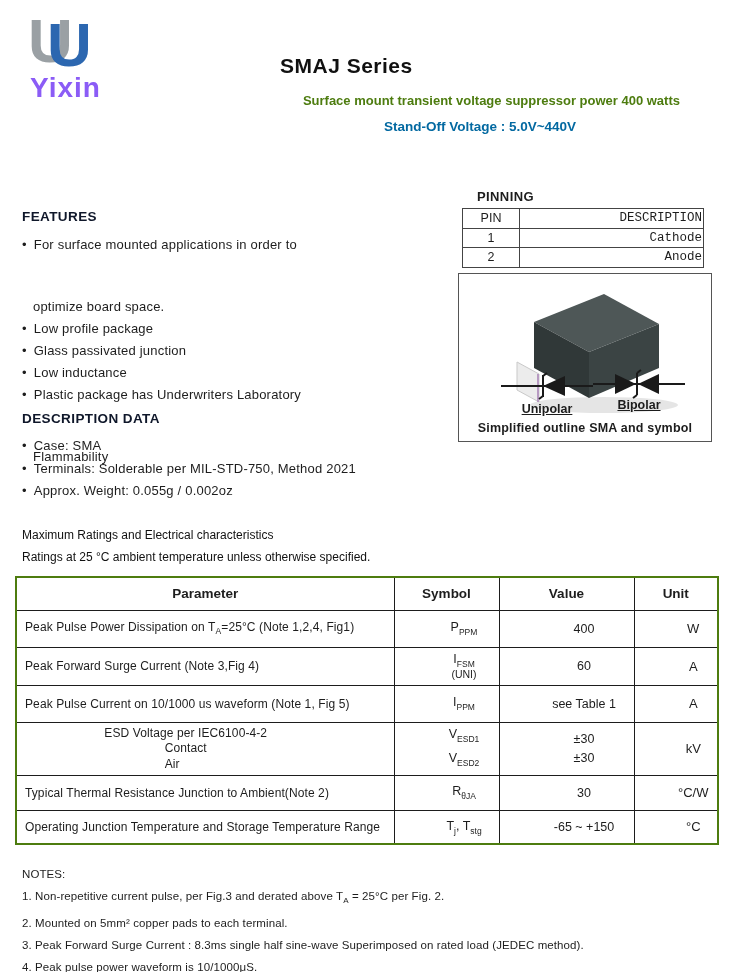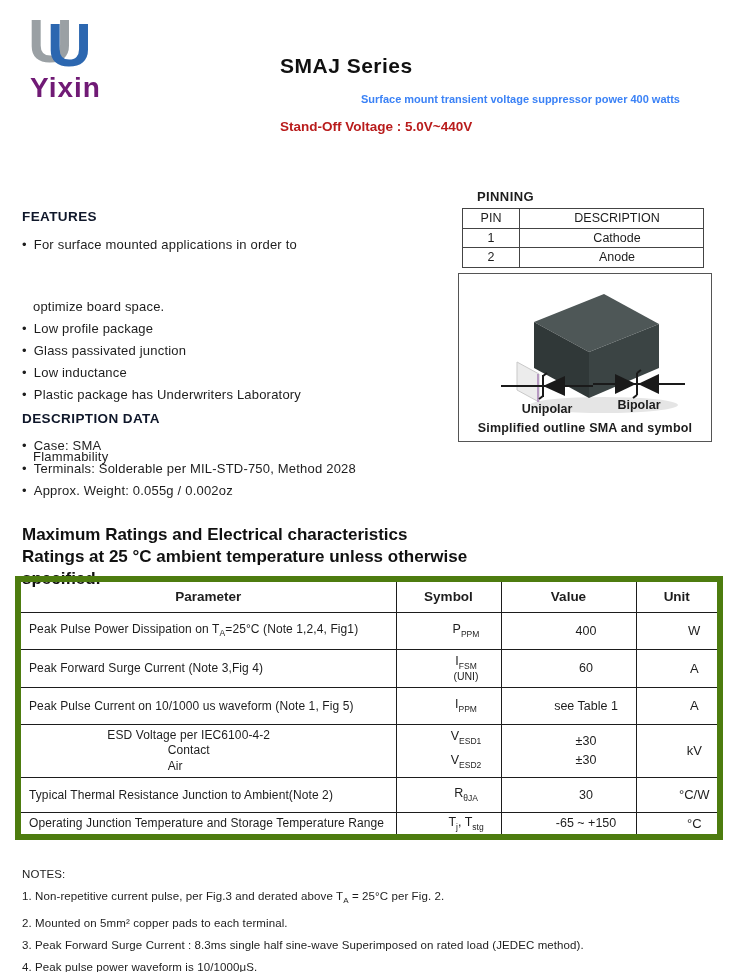--- a/index.html
+++ b/index.html
@@ -5,76 +5,76 @@
   html,body { margin:0; padding:0; background:#ffffff; }
   .page {
     position:relative; width:732px; height:972px; background:#fff;
     font-family:"Liberation Sans", sans-serif; color:#1d1d1d; overflow:hidden;
   }
 
   
   .logo { position:absolute; left:28px; top:10px; width:140px; }
   .logo svg { display:block; }
   .brand-name { position:absolute; left:2px; top:62px; font-size:28px; font-weight:bold;
-    color:#701a75; letter-spacing:1px; }
+    color:#8b5cf6; letter-spacing:1px; }
 
   .doc-title { position:absolute; left:280px; right:52px; top:54px; text-align:left;
     font-size:21px; font-weight:bold; letter-spacing:.5px; color:#111; }
   .doc-subtitle { position:absolute; left:200px; right:52px; top:93px; text-align:right;
-    font-size:11px; font-weight:bold; color:#3b82f6; }
-  .doc-standoff { position:absolute; left:280px; right:52px; top:119px; text-align:left;
-    font-size:13.5px; font-weight:bold; color:#b91c1c; }
+    font-size:13px; font-weight:bold; color:#4d7c0f; }
+  .doc-standoff { position:absolute; left:280px; right:52px; top:119px; text-align:center;
+    font-size:13.5px; font-weight:bold; color:#0369a1; }
 
   
   .sec-heading { font-size:13.5px; font-weight:bold; letter-spacing:.4px; color:#0f172a; }
 
   .features { position:absolute; left:22px; top:209px; width:435px; }
   .features .sec-heading { margin-bottom:10px; }
   .feat-line { font-size:13px; line-height:22px; letter-spacing:.2px; }
   .feat-line.bullet::before { content:"•"; margin-right:7px; }
   .feat-line.cont { padding-left:11px;margin-top:40px; }
 
   .mech { position:absolute; left:22px; top:411px; width:435px; }
   .mech .sec-heading { margin-bottom:9px; }
   .mech-line { font-size:13px; line-height:22.5px; letter-spacing:.2px; }
   .mech-line::before { content:"•"; margin-right:7px; }
 
   .ratings { position:absolute; left:22px; top:524px; width:480px;
-    font-size:17px; font-weight:bold; line-height:22px; color:#111; }
+    font-size:12px; font-weight:normal; line-height:22px; color:#111; }
 
   
   .pinning-heading { position:absolute; left:477px; top:189px; font-size:13px;
     font-weight:bold; letter-spacing:.4px; }
   .pin-table { position:absolute; left:462px; top:208px; border-collapse:collapse; }
   .pin-table td, .pin-table th { border:1.5px solid #444; font-size:12.5px; font-weight:normal; }
   .pin-table tr { height:19.5px; }
   .pin-col { width:54px; text-align:center; }
-  .desc-col { width:170px; text-align:center; padding-left:12px; }
+  .desc-col { width:170px; text-align:right; padding-left:12px;font-family:Liberation Mono, monospace; }
 
   
   .outline-box { position:absolute; left:458px; top:273px; width:252px; height:167px;
     border:1.5px solid #555; background:#fff; }
   .pkg-svg { position:absolute; left:0; top:0; }
   .sym-svg { position:absolute; }
   .sym-uni { left:42px; top:96px; }
   .sym-bi  { left:132px; top:94px; }
-  .sym-label { position:absolute; font-size:12.5px; font-weight:bold; text-align:center; width:100px; }
+  .sym-label { position:absolute; font-size:12.5px; font-weight:bold; text-align:center; width:100px;text-decoration:underline; }
   .uni-label { left:38px; top:128px; }
   .bi-label  { left:130px; top:124px; }
   .box-caption { position:absolute; left:0; right:0; bottom:6px; text-align:center;
     font-size:12.5px; font-weight:bold; letter-spacing:.2px; }
 
   
   .main-table { position:absolute; left:15px; top:576px; border-collapse:collapse;
     table-layout:fixed; width:702px; }
   .main-table th, .main-table td { border:1px solid #1d1d1d; }
-  .main-table { border:6px solid #4d7c0f; }
+  .main-table { border:2px solid #4d7c0f; }
   .main-table th { font-size:13.5px; font-weight:bold; text-align:center; }
   .tr-head { height:33px; } .tr-1 { height:37px; } .tr-2 { height:38px; }
-  .tr-3 { height:37px; } .tr-4 { height:53px; } .tr-5 { height:35px; } .tr-6 { height:25px;border-radius:16px; }
+  .tr-3 { height:37px; } .tr-4 { height:53px; } .tr-5 { height:35px; } .tr-6 { height:34px;border-radius:16px; }
   td.param { text-align:left; padding-left:8px; font-size:12px; letter-spacing:.1px; }
   td.sym, td.val, td.unit { text-align:center; font-size:12.5px;padding-left:36px; }
   td.unit { font-size:13px; }
   .main-table sub { font-size:8.5px; }
   .sym-note { font-size:10.5px; line-height:11px; }
   .param-flex { display:flex; justify-content:space-between; align-items:center; padding-right:46px;flex-direction:column; }
   .cond-block div { font-size:12px; line-height:16px; }
   .twoline div { line-height:19px; }
 
   
@@ -157,21 +157,21 @@
       <line x1="46" y1="27" x2="42" y2="30" stroke="#1a1a1a" stroke-width="2"></line>
     </svg>
     <div class="sym-label uni-label">Unipolar</div>
     <div class="sym-label bi-label">Bipolar</div>
     <div class="box-caption">Simplified outline SMA and symbol</div>
   </div>
 
   <div class="mech">
     <div class="sec-heading">DESCRIPTION DATA</div>
     <div class="mech-line">Case: SMA</div>
-    <div class="mech-line">Terminals: Solderable per MIL-STD-750, Method 2028</div>
+    <div class="mech-line">Terminals: Solderable per MIL-STD-750, Method 2021</div>
     <div class="mech-line">Approx. Weight: 0.055g / 0.002oz</div>
   </div>
 
   <div class="ratings">
     <div>Maximum Ratings and Electrical characteristics</div>
     <div>Ratings at 25 °C ambient temperature unless otherwise specified.</div>
   </div>
 
   <table class="main-table">
     <colgroup>

